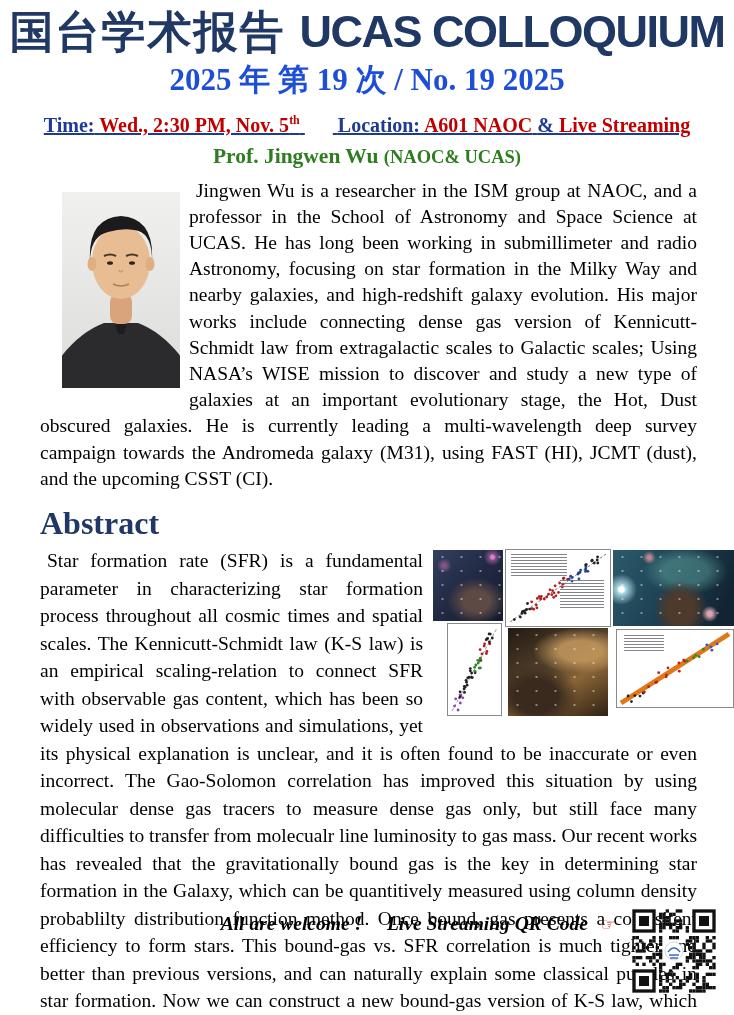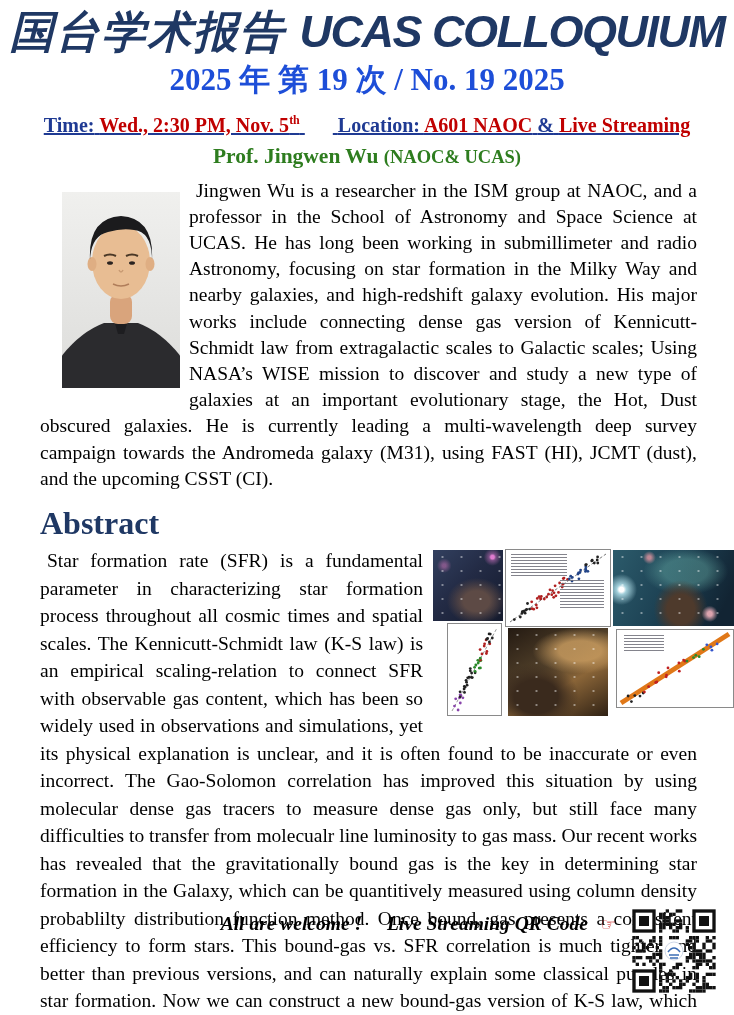--- a/index.html
+++ b/index.html
@@ -11,21 +11,21 @@
     background: #ffffff;
     overflow: hidden;
     font-family: "Liberation Serif", "DejaVu Serif", serif;
     color: #000;
   }
 
   
   .masthead {
     margin-top: 6px;
     display: flex; justify-content: center; align-items: flex-end; gap: 14px;
-    color: #1f3864; line-height: 52px; white-space: nowrap; font-style: italic;
+    color: #1f3864; line-height: 52px; white-space: nowrap;
   }
   .masthead .cn {
     font-family: "Liberation Sans", "DejaVu Sans", sans-serif;
     font-weight: 700; font-size: 44px; letter-spacing: 2px;
   }
   .masthead .en {
     font-family: "Liberation Sans", "DejaVu Sans", sans-serif;
     font-weight: 700; font-size: 45px; letter-spacing: -1.5px;
   }
 

